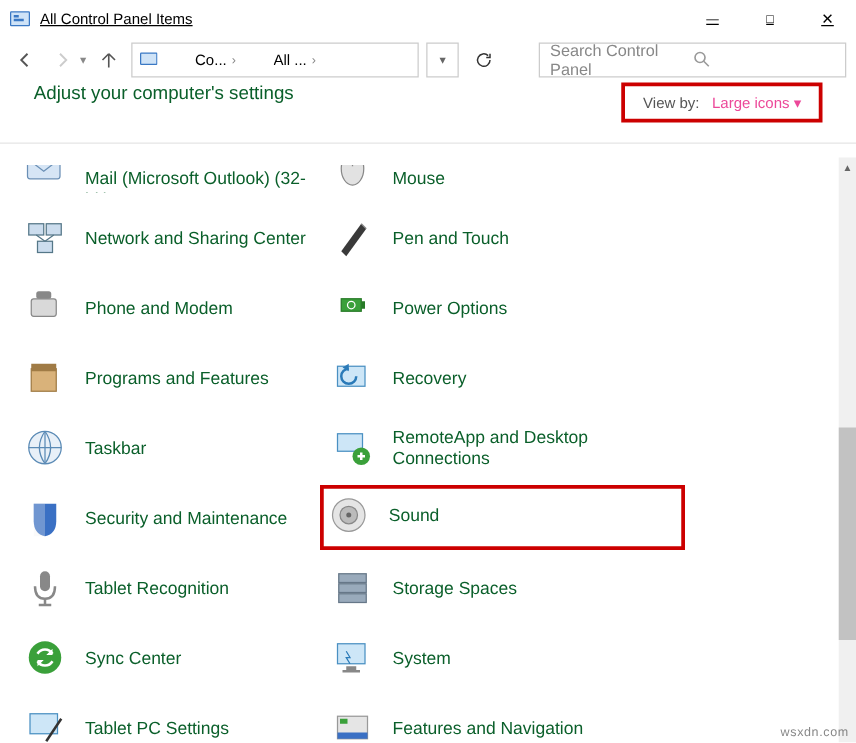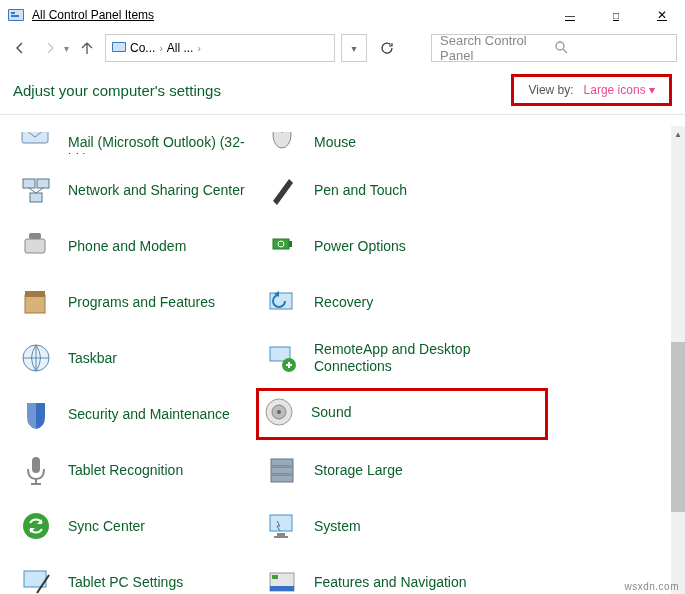--- a/index.html
+++ b/index.html
@@ -10,29 +10,29 @@
     .titlebar .title { flex: 1; font-size: 12px; }
     .winbtns { display: flex; }
     .winbtn { width: 46px; height: 30px; display: flex; align-items: center; justify-content: center; font-family: "Segoe UI Symbol", sans-serif; font-size: 10px; color: #000; }
     .winbtn.close { font-size: 12px; }
 
     .navrow { height: 36px; display: flex; align-items: center; padding: 0 8px; gap: 6px; }
     .navrow .arrow { width: 24px; height: 24px; display:flex; align-items:center; justify-content:center; color: #555; }
     .navrow .arrow.disabled { color: #bbb; }
     .navrow .chev { font-size: 10px; color:#888; margin-left:-4px;}
     .addr { flex: 0 0 230px; height: 28px; border: 1px solid #ccc; display: flex; align-items: center; padding: 0 6px; gap: 4px; font-size: 12px; }
-    .addr .crumb { overflow: hidden; text-overflow: ellipsis; white-space: nowrap; }
+    .addr .crumb { overflow: hidden; text-overflow: ellipsis; white-space: nowrap; margin-left: 26px; }
     .addr .sep { color: #888; font-size: 10px; }
     .addr-drop { width: 26px; height:28px; border:1px solid #ccc; display:flex; align-items:center; justify-content:center; font-size:10px; color:#666; }
     .refresh { width: 28px; height:28px; display:flex; align-items:center; justify-content:center; color:#333;}
     .search { flex:1; margin-left:24px; height:28px; border:1px solid #ccc; display:flex; align-items:center; padding:0 8px; color:#888; font-size:13px; }
     .search span { flex:1; }
     .search .mag { color:#999; }
 
-    .subhead { height: 48px; display:flex; align-items:center; padding: 0 13px; }
+    .subhead { height: 48px; display:flex; align-items:flex-start; padding: 0 27px; }
     .subhead .label { color: #0a5f2a; font-size: 15px; flex:1; }
     .viewby { display:flex; align-items:center; gap:10px; border:3px solid #c00; padding:6px 14px; }
     .viewby .vbtxt { color:#555; font-size:12px;}
     .viewby .vbval { color:#ec4899; font-size:12px;}
 
     .divider { border-top:1px solid #e5e5e5; }
 
     .content { position:absolute; left:0; right:14px; top:126px; bottom:0; overflow:hidden; }
     .grid { display:grid; grid-template-columns: 246px 246px; column-gap:0; row-gap:16px; padding: 6px 14px 10px 14px; }
     .item { display:flex; align-items:center; gap:14px; padding:2px 4px; }
@@ -258,21 +258,21 @@
       <div class="txt">Tablet Recognition</div>
     </div>
     <div class="item">
       <div class="ic">
           <svg width="34" height="34">
             <rect x="6" y="6" width="22" height="7" fill="#9ab" stroke="#678"></rect>
             <rect x="6" y="14" width="22" height="7" fill="#9ab" stroke="#678"></rect>
             <rect x="6" y="22" width="22" height="7" fill="#9ab" stroke="#678"></rect>
           </svg>
         </div>
-      <div class="txt">Storage Large</div>
+      <div class="txt">Storage Spaces</div>
     </div>
 
     <div class="item">
       <div class="ic">
           <svg width="34" height="34">
             <circle cx="17" cy="17" r="13" fill="#3aa03a"></circle>
             <path d="M11 14 A7 7 0 0 1 23 14 M23 20 A7 7 0 0 1 11 20" stroke="#fff" stroke-width="2" fill="none"></path>
             <path d="M23 10 L23 15 L18 15 M11 24 L11 19 L16 19" fill="#fff"></path>
           </svg>
         </div>

